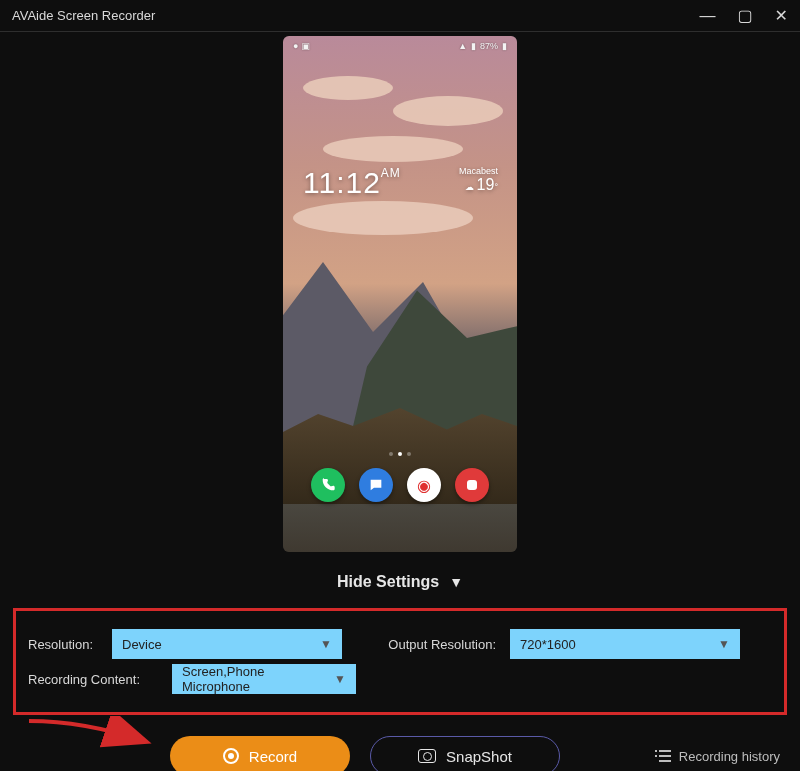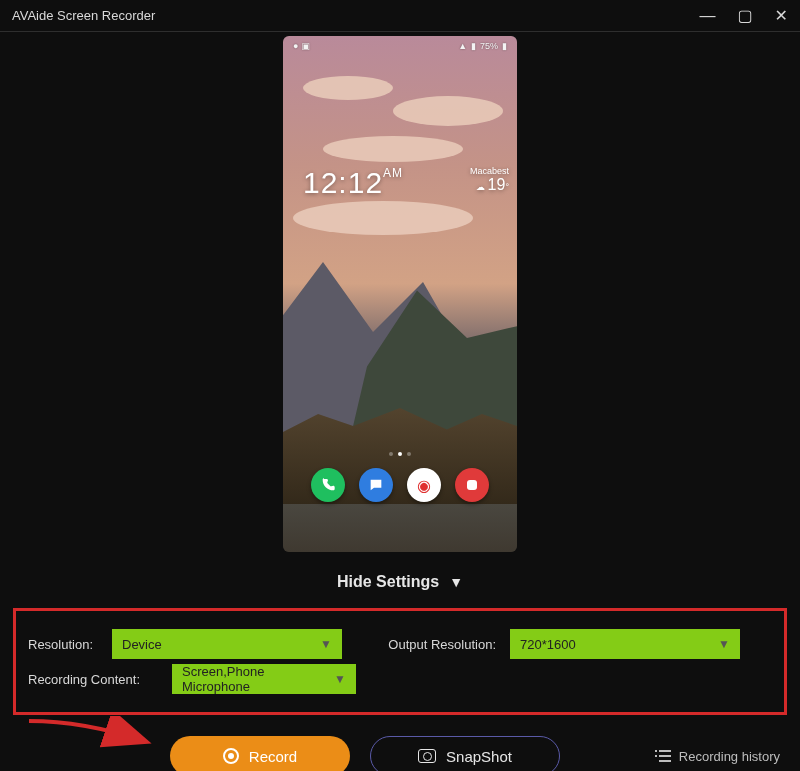--- a/index.html
+++ b/index.html
@@ -8,21 +8,21 @@
   .titlebar .title { font-size: 13px; color: #d8d8d8; }
   .win-controls { margin-left: auto; display: flex; gap: 22px; }
   .win-controls span { cursor: pointer; font-size: 16px; color: #d8d8d8; line-height: 1; }
   .stage { height: 530px; display: flex; align-items: flex-start; justify-content: center; padding-top: 4px; }
   .phone { width: 234px; height: 516px; border-radius: 6px; overflow: hidden; position: relative; background: #222; }
   .phone-sky { position:absolute; inset:0; background: linear-gradient(#b98a9a 0%, #c49387 25%, #d2a285 48%, #7a6a6a 60%, #585a55 78%, #3f3930 100%); }
   .statusbar { position:absolute; top:0; left:0; right:0; height:20px; display:flex; align-items:center; justify-content:flex-end; gap:4px; padding:0 10px; font-size:9px; color:#f3f3f3; text-shadow:0 0 2px #0007; }
   .statusbar .left-sb { margin-right:auto; display:flex; gap:3px;}
   .clock-block { position:absolute; top:130px; left:20px; color:#fff; text-shadow:0 1px 4px #0006; }
   .clock-time { font-size:30px; font-weight:300; letter-spacing:1px; }
-  .weather-block { position:absolute; top:130px; right:8px; text-align:right; color:#fff; text-shadow:0 1px 4px #0006; font-size:9px; }
+  .weather-block { position:absolute; top:130px; right:19px; text-align:right; color:#fff; text-shadow:0 1px 4px #0006; font-size:9px; }
   .weather-temp { font-size:16px; }
   .mountain1 { position:absolute; bottom:110px; left:-20px; width:200px; height:200px; background:#5c5a66; clip-path: polygon(0 100%, 0 50%, 30% 10%, 55% 45%, 80% 20%, 100% 55%, 100% 100%); }
   .mountain2 { position:absolute; bottom:100px; right:-30px; width:200px; height:190px; background:#3e483b; clip-path: polygon(0 100%, 10% 55%, 35% 15%, 60% 40%, 100% 30%, 100% 100%); }
   .foreground { position:absolute; bottom:48px; left:0; right:0; height:120px; background: linear-gradient(#5b4a33,#33291a); clip-path: polygon(0 40%, 15% 25%, 30% 35%, 50% 20%, 70% 38%, 85% 25%, 100% 35%, 100% 100%, 0 100%); }
   .cloud { position:absolute; background:#e8c9b8; border-radius:50%; filter: blur(0.3px); opacity:.9; }
   .dock { position:absolute; bottom:50px; left:0; right:0; display:flex; justify-content:center; gap:14px; }
   .app-icon { width:34px; height:34px; border-radius:50%; display:flex; align-items:center; justify-content:center; font-size:16px; color:#fff; box-shadow:0 2px 4px #0006; }
   .app-phone { background:#1fbf5f; }
   .app-msg { background:#2f7de0; }
   .app-rec1 { background:#fff; color:#e03030; }
@@ -37,21 +37,21 @@
   .hide-settings { display:flex; justify-content:center; align-items:center; gap:10px; height:40px; font-weight:700; font-size:16px; cursor:pointer; }
   .hide-settings .chev { font-size:14px; }
 
   .settings-panel { margin:6px 13px; border:3px solid #d42a2a; padding:18px 12px 14px; position:relative; }
   .settings-row { display:flex; align-items:center; gap:14px; margin-bottom:5px; }
   .settings-row:last-child { margin-bottom:4px; }
   .settings-label { font-size:13px; color:#d8d8d8; white-space:nowrap; }
   .settings-label.res { width:70px; }
   .settings-label.rc { width:130px; }
   .settings-label.ores { width:130px; text-align:right; }
-  .select { height:30px; background:#84cc16; color:#222; font-size:13px; display:flex; align-items:center; justify-content:space-between; padding:0 10px; cursor:pointer; }
+  .select { height:30px; background:#7dd3fc; color:#222; font-size:13px; display:flex; align-items:center; justify-content:space-between; padding:0 10px; cursor:pointer; }
   .select .chev { color:#555; font-size:12px; }
   .sel-w1 { width:230px; }
   .sel-w2 { width:230px; }
 
   .action-bar { height:70px; display:flex; align-items:center; padding:0 20px; gap:20px; position:relative; }
   .action-bar .spacer { width:130px; }
   .btn { height:40px; border-radius:20px; display:flex; align-items:center; justify-content:center; gap:10px; font-size:15px; cursor:pointer; user-select:none; }
   .btn-record { width:180px; background:#eb8d17; color:#fff; font-weight:500; }
   .rec-dot-outer { width:16px; height:16px; border-radius:50%; border:2px solid #fff; display:flex; align-items:center; justify-content:center; }
   .rec-dot-inner { width:6px; height:6px; border-radius:50%; background:#fff; }
@@ -90,26 +90,26 @@
     <div class="mountain2"></div>
     <div class="foreground"></div>
 
     <div class="statusbar">
       <div class="left-sb">
           <span>●</span>
           <span>▣</span>
         </div>
       <span>▲</span>
       <span>▮</span>
-      <span>75%</span>
+      <span>87%</span>
       <span>▮</span>
     </div>
 
     <div class="clock-block">
-      <div class="clock-time"><span>12:12</span><span style="font-size:12px; vertical-align:top;">AM</span></div>
+      <div class="clock-time"><span>11:12</span><span style="font-size:12px; vertical-align:top;">AM</span></div>
     </div>
     <div class="weather-block">
       <div>Macabest</div>
       <div><span>☁</span> <span class="weather-temp">19</span>°</div>
     </div>
 
     <div class="pager">
       <span></span>
         <span class="active"></span>
         <span></span>

